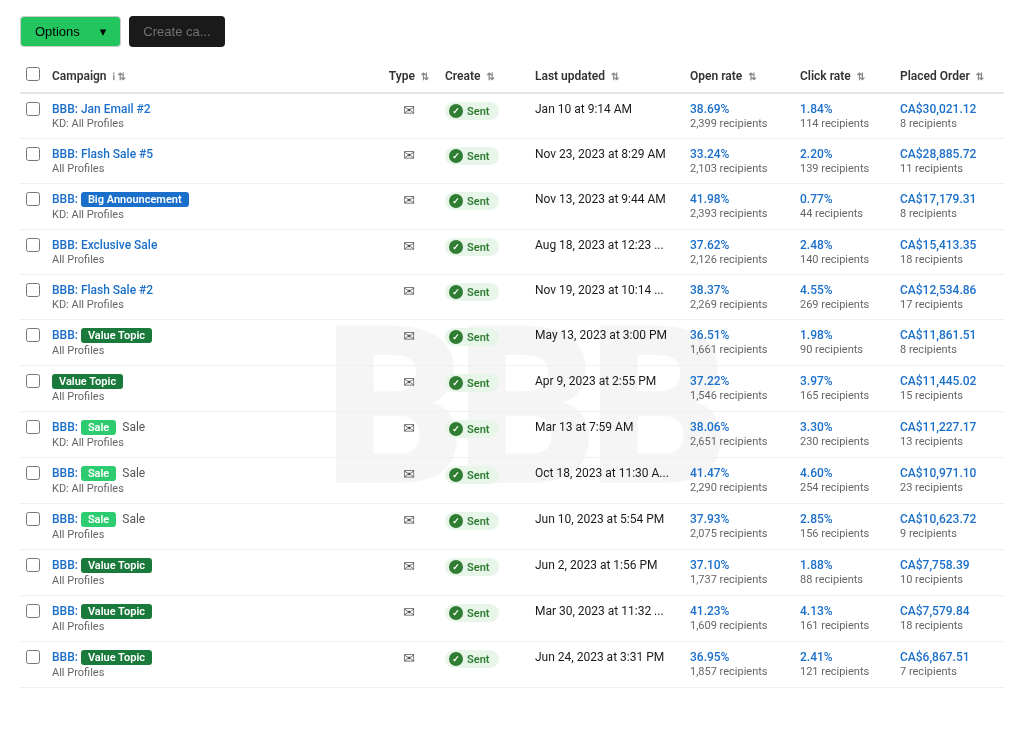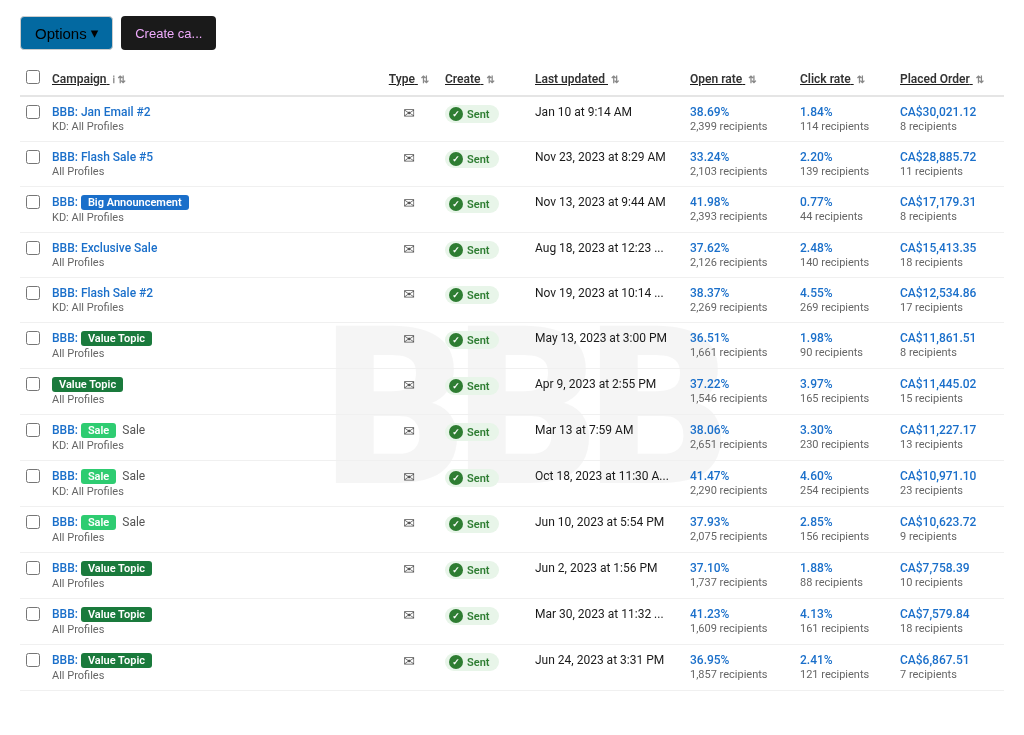--- a/index.html
+++ b/index.html
@@ -24,33 +24,33 @@
       font-size: 24px;
       font-weight: 700;
       color: #1a1a1a;
     }
     .header-actions {
       display: flex;
       gap: 8px;
     }
     .btn-options {
       border: 1px solid #ccc;
-      background: #0369a1;
+      background: #22c55e;
       padding: 7px 14px;
       border-radius: 4px;
-      font-size: 15px;
-      cursor: pointer;
-      display: flex;
-      align-items: center;
-      gap: 4px;
+      font-size: 13px;
+      cursor: pointer;
+      display: flex;
+      align-items: center;
+      gap: 20px;
       font-weight: 500;
     }
     .btn-create {
       background: #1a1a1a;
-      color: #f0abfc;
+      color: #737373;
       border: none;
       padding: 7px 14px;
       border-radius: 4px;
       font-size: 13px;
       cursor: pointer;
       font-weight: 500;
     }
     .tabs-row {
       display: flex;
       gap: 0;
@@ -97,21 +97,20 @@
       margin-left: 20px;
     }
     table {
       width: 100%;
       border-collapse: collapse;
       position: relative;
       z-index: 1;
     }
     thead tr {
       border-bottom: 2px solid #e5e5e5;
-      text-decoration: underline;
     }
     th {
       padding: 8px 6px;
       text-align: left;
       font-weight: 600;
       font-size: 12px;
       color: #333;
       white-space: nowrap;
       border-bottom: 1px solid #e0e0e0;
     }

